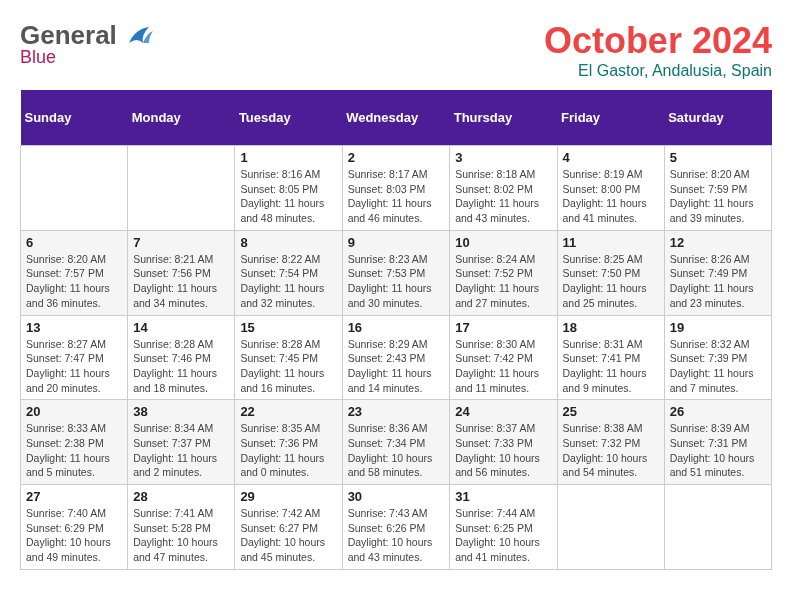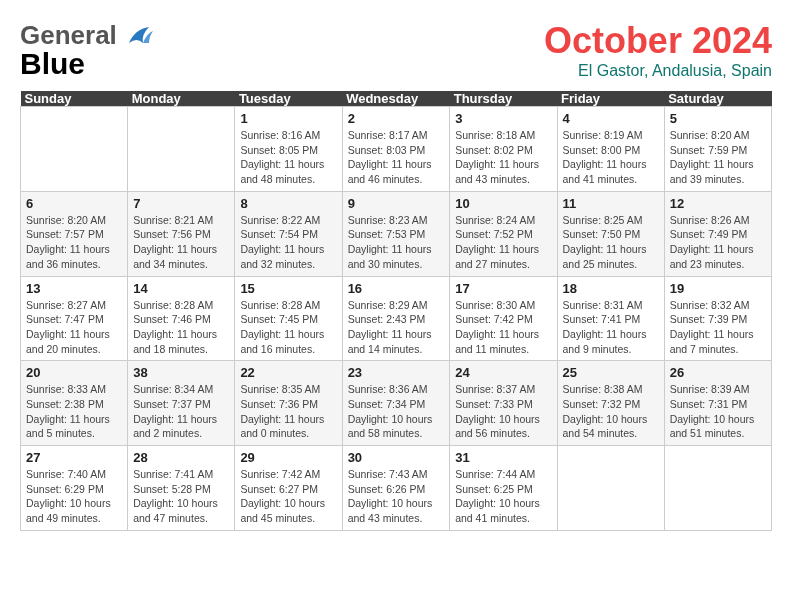--- a/index.html
+++ b/index.html
@@ -27,23 +27,23 @@
     .location {
       font-size: 16px;
       color: #0f766e;
     }
     table {
       width: 100%;
       border-collapse: collapse;
       font-size: 11px;
     }
     thead tr th {
-      background-color: #404040;
+      background-color: #4c1d95;
       color: #fff;
-      padding: 0 4px;
+      padding: 20px 4px;
       text-align: left;
       font-size: 13px;
       font-weight: bold;
     }
     tbody tr td {
       border: 1px solid #ccc;
       padding: 4px 5px;
       vertical-align: top;
       width: 108px;
       min-height: 80px;
@@ -81,21 +81,21 @@
   <div class="logo-wrapper">
     <div>
       <div style="display:flex; align-items:center;">
         <span style="font-size:26px; font-weight:bold; color:#555;">General</span>
         <svg class="logo-svg" width="32" height="22" viewBox="0 0 32 22">
           <path d="M8 18 Q14 4 28 2 Q20 10 22 18 Q16 12 8 18Z" fill="#2979c0"></path>
           <path d="M22 18 Q26 8 32 6 Q28 12 28 18Z" fill="#5b9bd5"></path>
         </svg>
       </div>
       <div style="display:flex; align-items:center; margin-top:-4px;">
-        <span style="font-size:30px; font-weight:bold; color:#000000;">Blue</span>
+        <span style="font-size:18px; font-weight:normal; color:#be185d;">Blue</span>
       </div>
     </div>
   </div>
   <div class="title-block">
     <div class="month-title">October 2024</div>
     <div class="location">El Gastor, Andalusia, Spain</div>
   </div>
 </div>
 
 <table>

